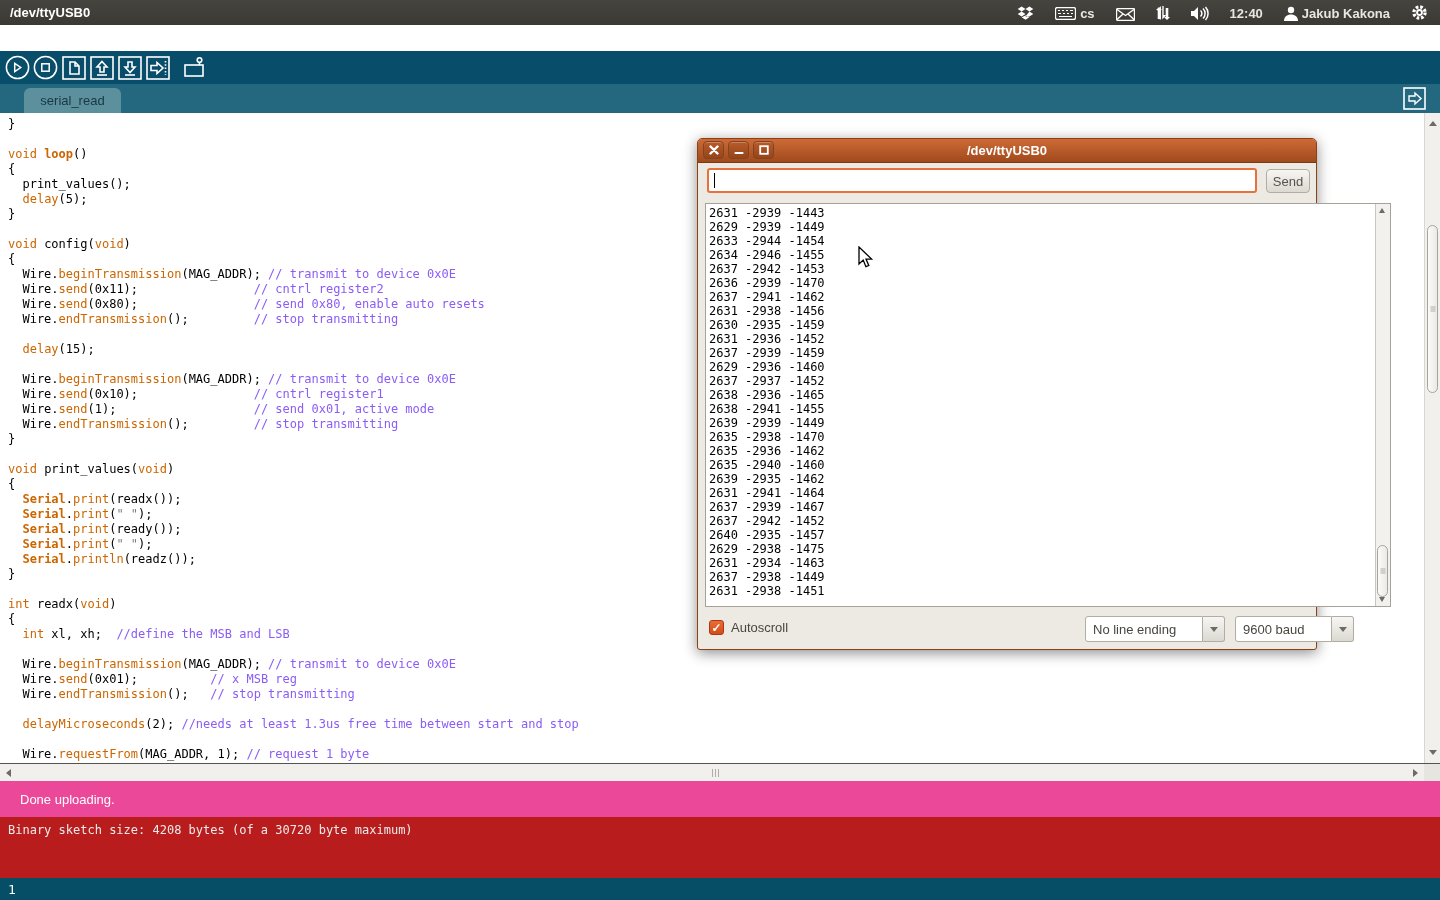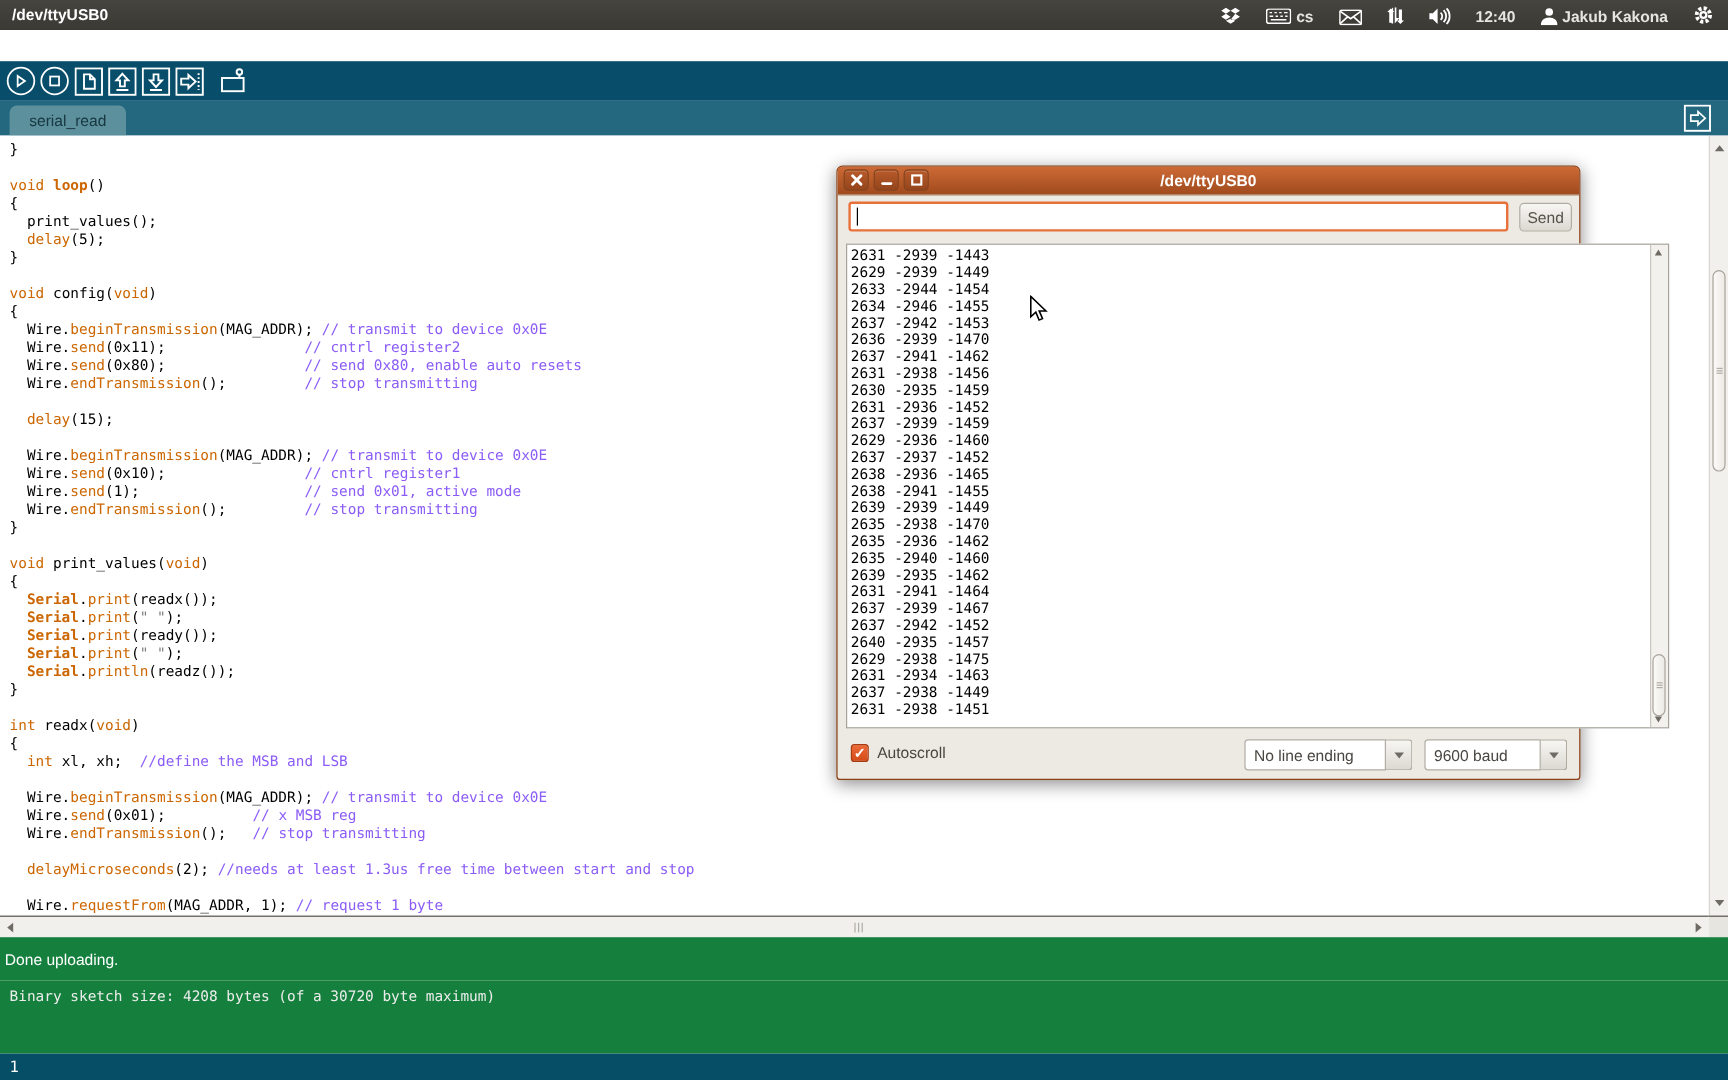--- a/index.html
+++ b/index.html
@@ -27,21 +27,21 @@
   .toolbar { position:absolute; left:0; top:51px; width:1440px; height:33px;
     background:#084e6b; display:flex; align-items:center; padding-left:5px; }
   .tb-btn { width:25px; height:25px; margin-right:3px; display:flex;
     align-items:center; justify-content:center; }
   .tb-btn svg { display:block; }
   .tb-gap { margin-left:9px; }
 
   
   .tabbar { position:absolute; left:0; top:84px; width:1440px; height:29px;
     background:#246880; }
-  .tab { position:absolute; left:8px; top:4px; width:97px; height:25px;
+  .tab { position:absolute; left:24px; top:4px; width:97px; height:25px;
     background:#5d909d; border-radius:6px 6px 0 0; color:#173741;
     font-size:13px; display:flex; align-items:center; justify-content:center; }
   .tab-right-icon { position:absolute; right:14px; top:3px; }
 
   
   .editor { position:absolute; left:0; top:113px; width:1424px; height:650px;
     background:#fff; overflow:hidden; }
   .code { position:absolute; left:8px; top:4px;
     font-family:"DejaVu Sans Mono", monospace; font-size:12px; line-height:15px;
     white-space:pre; color:#000; }
@@ -73,24 +73,24 @@
     border-right:5px solid #6e6b64; left:6px; top:5px; }
   .arr-right { border-top:4px solid transparent; border-bottom:4px solid transparent;
     border-left:5px solid #6e6b64; right:6px; top:5px; }
   .hgrip { position:absolute; left:712px; top:5px; display:flex; gap:2px; }
   .hgrip i { display:block; width:1px; height:8px; background:#b0ada5; }
   .scroll-corner { position:absolute; left:1424px; top:763px; width:16px; height:18px;
     background:#e7e5df; border-top:1px solid #55534e; }
 
   
   .statusbar { position:absolute; left:0; top:781px; width:1440px; height:36px;
-    background:#15803d; color:#fff; font-size:13px; display:flex; align-items:center;
-    padding-left:4px; }
+    background:#ec4899; color:#fff; font-size:13px; display:flex; align-items:center;
+    padding-left:20px; }
   .console { position:absolute; left:0; top:817px; width:1440px; height:61px;
-    background:#15803d; color:#ececec; font-family:"DejaVu Sans Mono", monospace;
+    background:#b91c1c; color:#ececec; font-family:"DejaVu Sans Mono", monospace;
     font-size:12px; padding:6px 8px; }
   .footer { position:absolute; left:0; top:878px; width:1440px; height:22px;
     background:#064d66; color:#fff; font-family:"DejaVu Sans Mono", monospace;
     font-size:13px; display:flex; align-items:center; padding-left:8px; }
 
   
   .sm-window { position:absolute; left:697px; top:138px; width:620px; height:512px;
     background:#edeae4; border:1px solid #8e4015; border-radius:5px 5px 3px 3px;
     box-shadow:0 3px 14px rgba(0,0,0,.45); }
   .sm-titlebar { position:absolute; left:0; top:0; right:0; height:24px;
@@ -119,21 +119,21 @@
     background:#f2f1ed; border-left:1px solid #c9c6bf; }
   .sm-vthumb { position:absolute; left:1px; top:341px; width:11px; height:52px;
     background:linear-gradient(90deg,#fbfaf8,#eceae5); border:1px solid #a8a49b;
     border-radius:6px; }
   .sm-bottom { position:absolute; left:0; top:476px; width:618px; height:34px; }
   .sm-check { position:absolute; left:11px; top:5px; width:15px; height:15px;
     background:linear-gradient(#ec6a39,#d44c18); border:1px solid #a83a10;
     border-radius:3px; color:#fff; font-size:12px; font-weight:bold;
     display:flex; align-items:center; justify-content:center; line-height:1; }
   .sm-autoscroll { position:absolute; left:33px; top:5px; font-size:13px; color:#494540; }
-  .dd { position:absolute; top:1px; height:26px; display:flex; }
+  .dd { position:absolute; top:1px; height:26px; display:flex;margin-left:48px; }
   .dd-text { background:#fff; border:1px solid #b1ada3; border-radius:3px 0 0 3px;
     font-size:13px; color:#494540; display:flex; align-items:center; padding-left:7px; }
   .dd-btn { width:22px; background:linear-gradient(#f7f6f3,#dcd9d2);
     border:1px solid #b1ada3; border-left:none; border-radius:0 3px 3px 0;
     display:flex; align-items:center; justify-content:center; }
   .dd-arrow { width:0; height:0; border-left:4px solid transparent;
     border-right:4px solid transparent; border-top:5px solid #6e6b64; }
   .dd-lineend { left:339px; } .dd-lineend .dd-text { width:118px; }
   .dd-baud { left:489px;text-align:right; } .dd-baud .dd-text { width:97px; }
 

